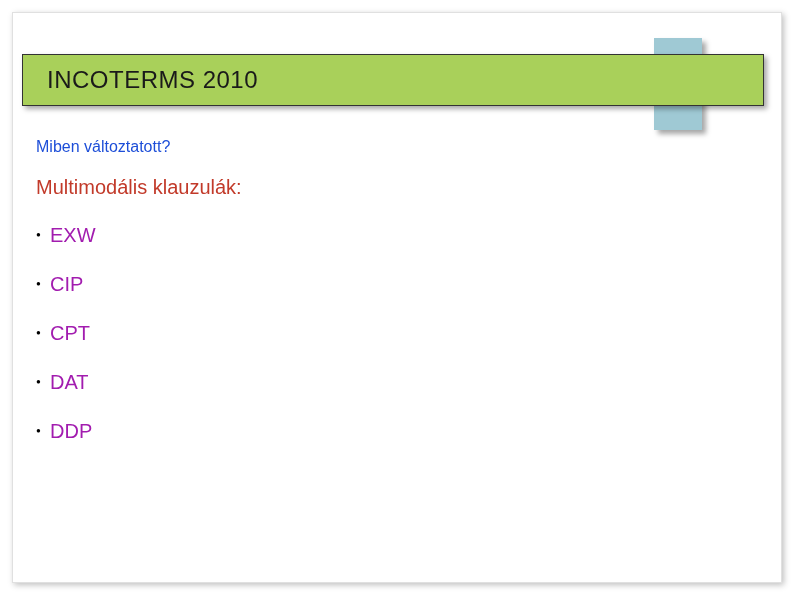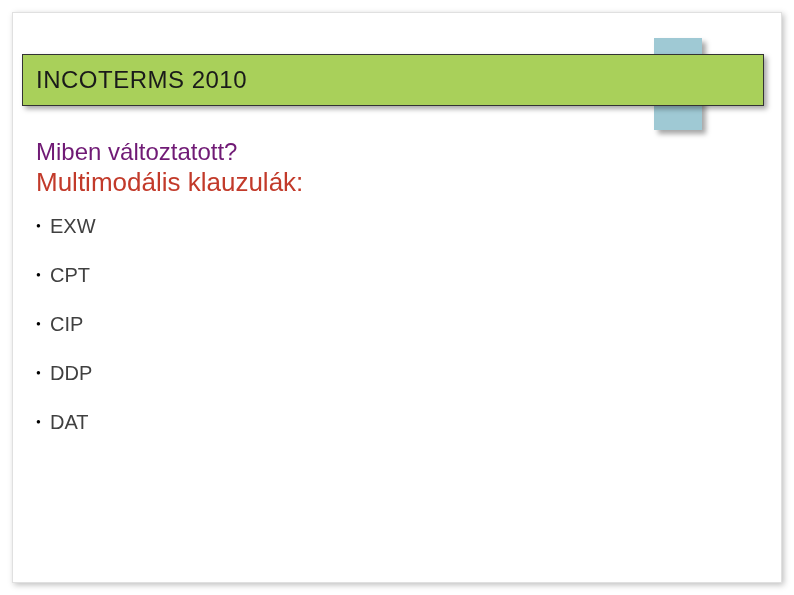--- a/index.html
+++ b/index.html
@@ -34,50 +34,50 @@
     top: 42px;
     left: 10px;
     width: 742px;
     height: 52px;
     background: #a9d05a;
     border: 1px solid #333;
     box-shadow: 3px 3px 5px rgba(0,0,0,0.35);
     z-index: 2;
     display: flex;
     align-items: center;
-    padding-left: 13px;
+    padding-left: 24px;
   }
   .title-bar span {
     font-size: 24px;
     color: #1a1a1a;
     letter-spacing: 0.5px;
   }
   .content {
     position: absolute;
     top: 126px;
     left: 24px;
     right: 24px;
   }
   .question {
-    font-size: 24px;
-    color: #701a75;
-    margin-bottom: 1px;
+    font-size: 16px;
+    color: #1d4ed8;
+    margin-bottom: 20px;
   }
   .subtitle {
-    font-size: 26px;
+    font-size: 20px;
     color: #c23a2a;
-    margin-bottom: 16px;
+    margin-bottom: 24px;
   }
   ul.bullets {
     list-style: none;
     padding-left: 0;
   }
   ul.bullets li {
     font-size: 20px;
-    color: #404040;
+    color: #a21caf;
     line-height: 1.2;
     margin-bottom: 25px;
     position: relative;
     padding-left: 14px;
   }
   ul.bullets li::before {
     content: "●";
     position: absolute;
     left: 0;
     top: 7px;
@@ -91,19 +91,19 @@
 <div class="slide">
   <div class="accent-block"></div>
   <div class="title-bar">
     <span>INCOTERMS 2010</span>
   </div>
   <div class="content">
     <div class="question">Miben változtatott?</div>
     <div class="subtitle">Multimodális klauzulák:</div>
     <ul class="bullets">
       <li>EXW</li>
+      <li>CIP</li>
       <li>CPT</li>
-      <li>CIP</li>
+      <li>DAT</li>
       <li>DDP</li>
-      <li>DAT</li>
     </ul>
   </div>
 </div>
 
 </body></html>

